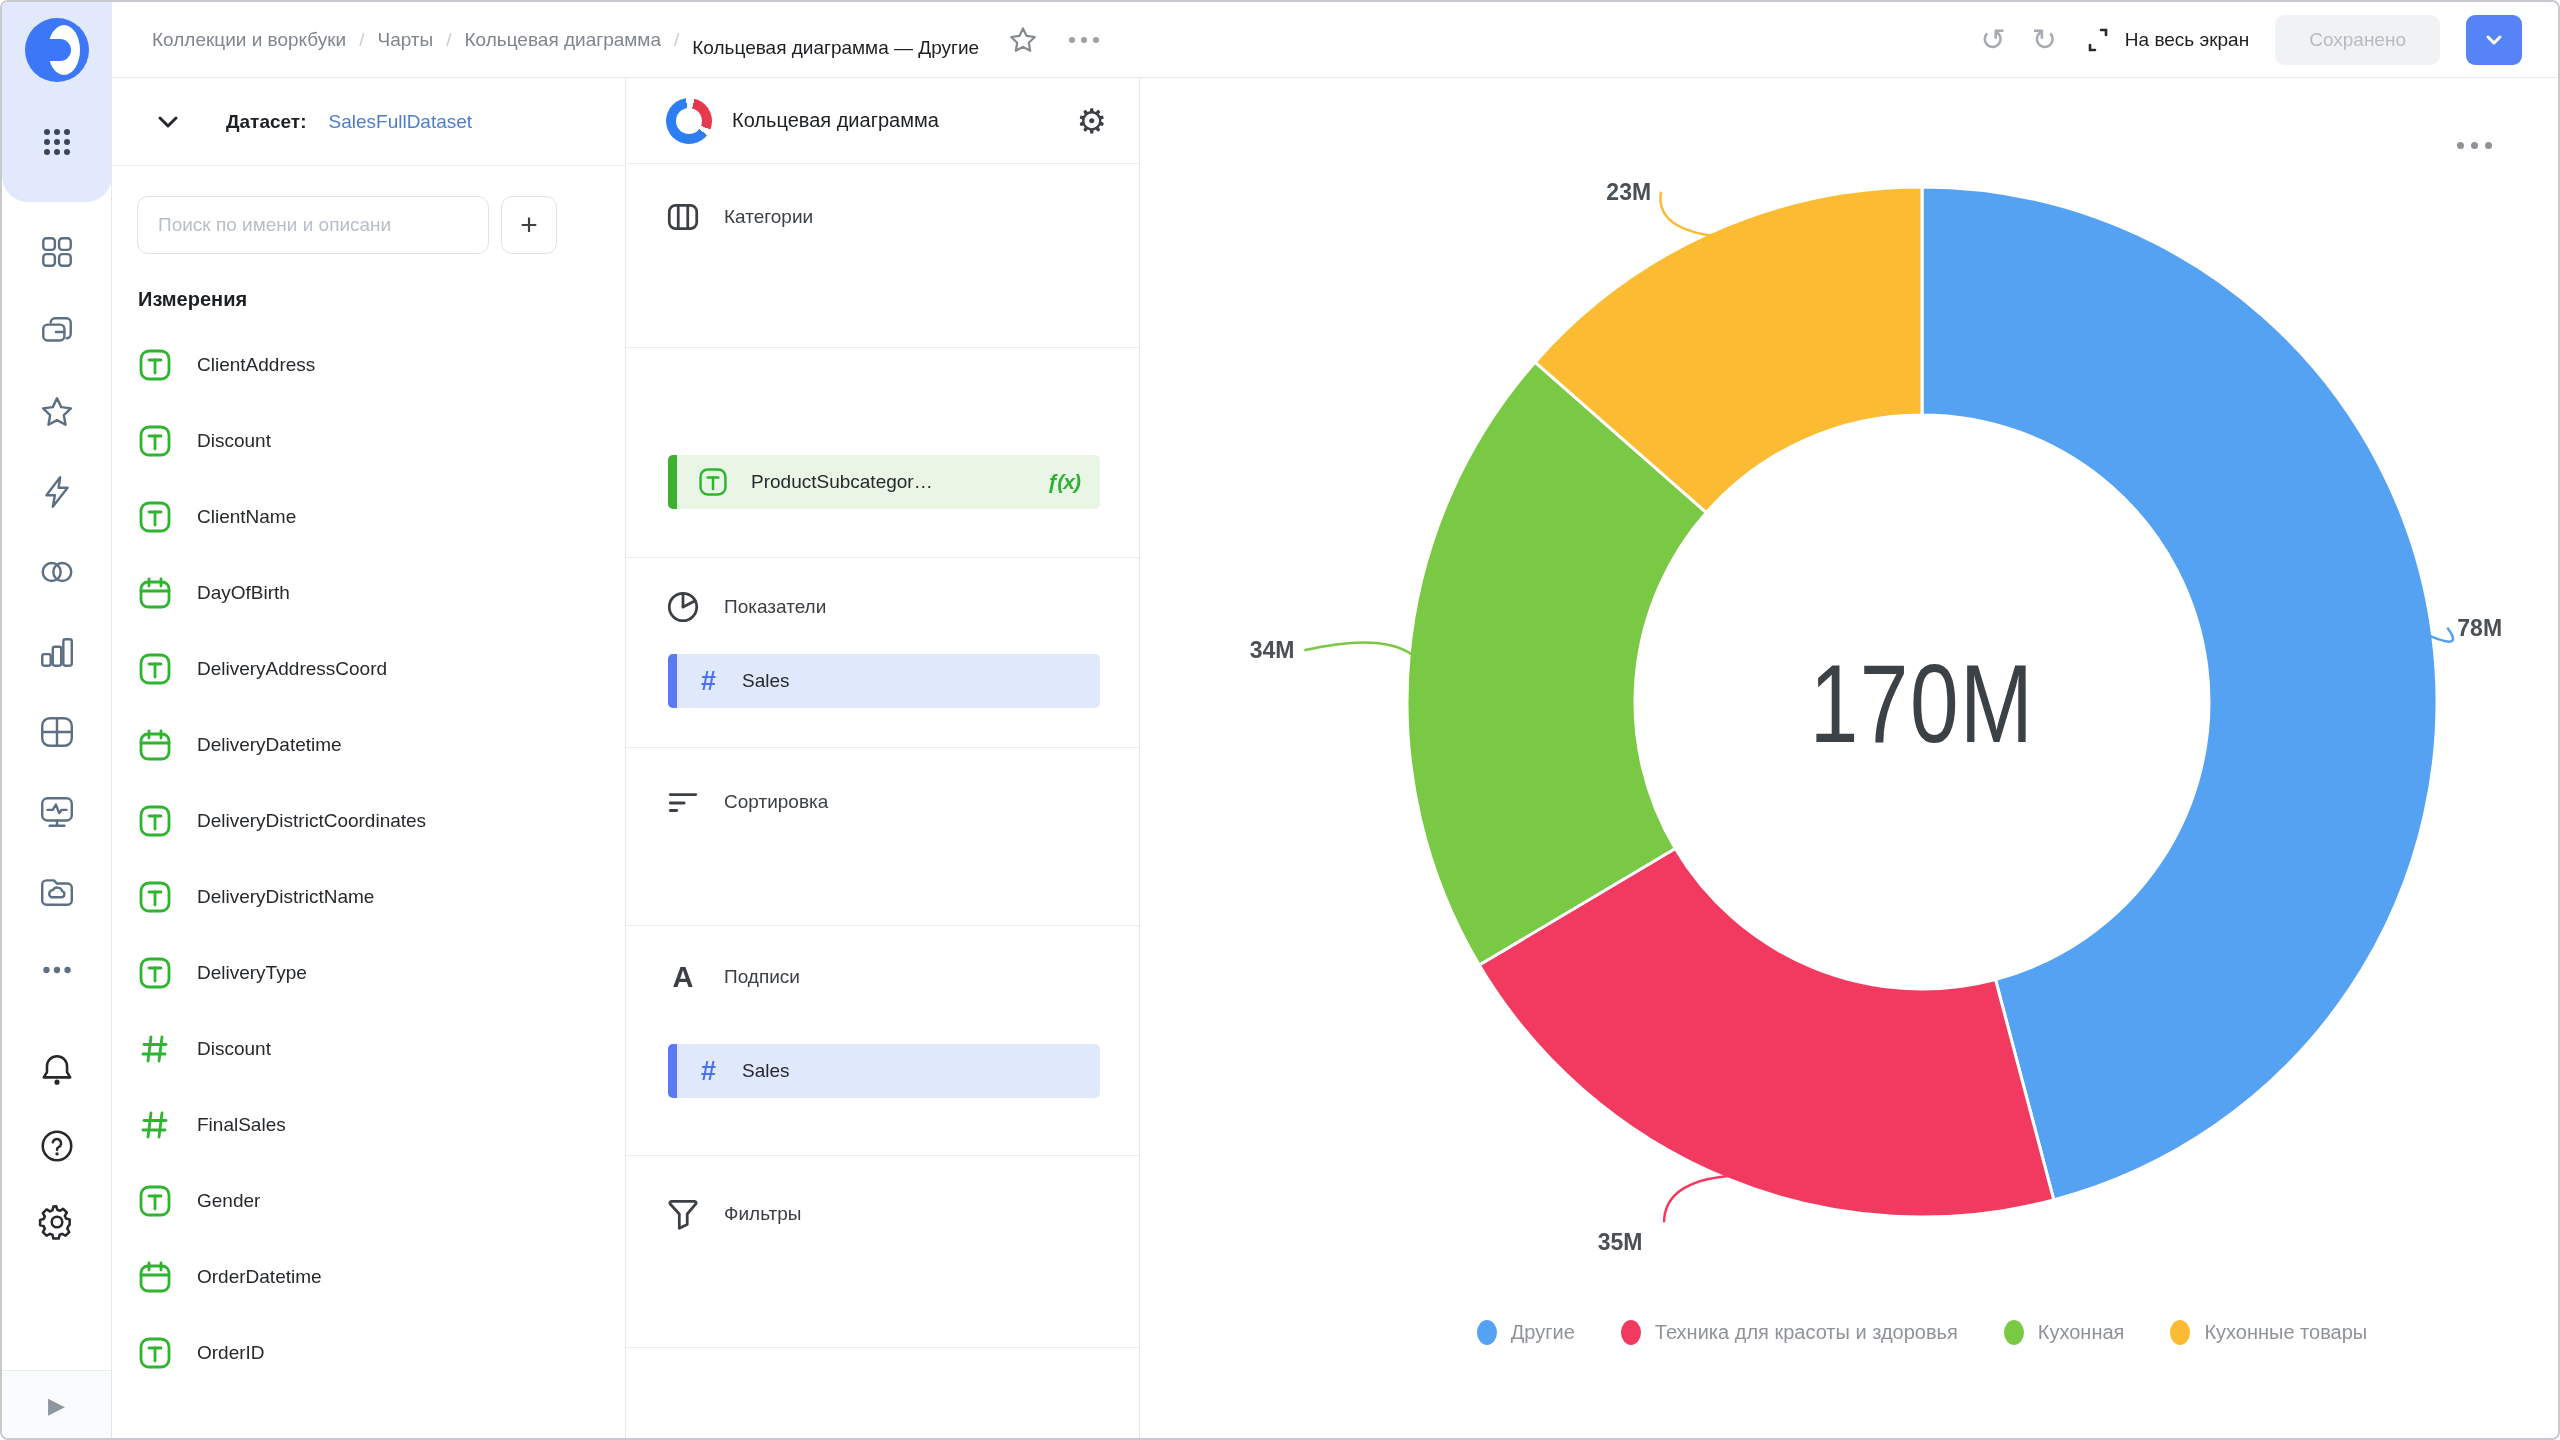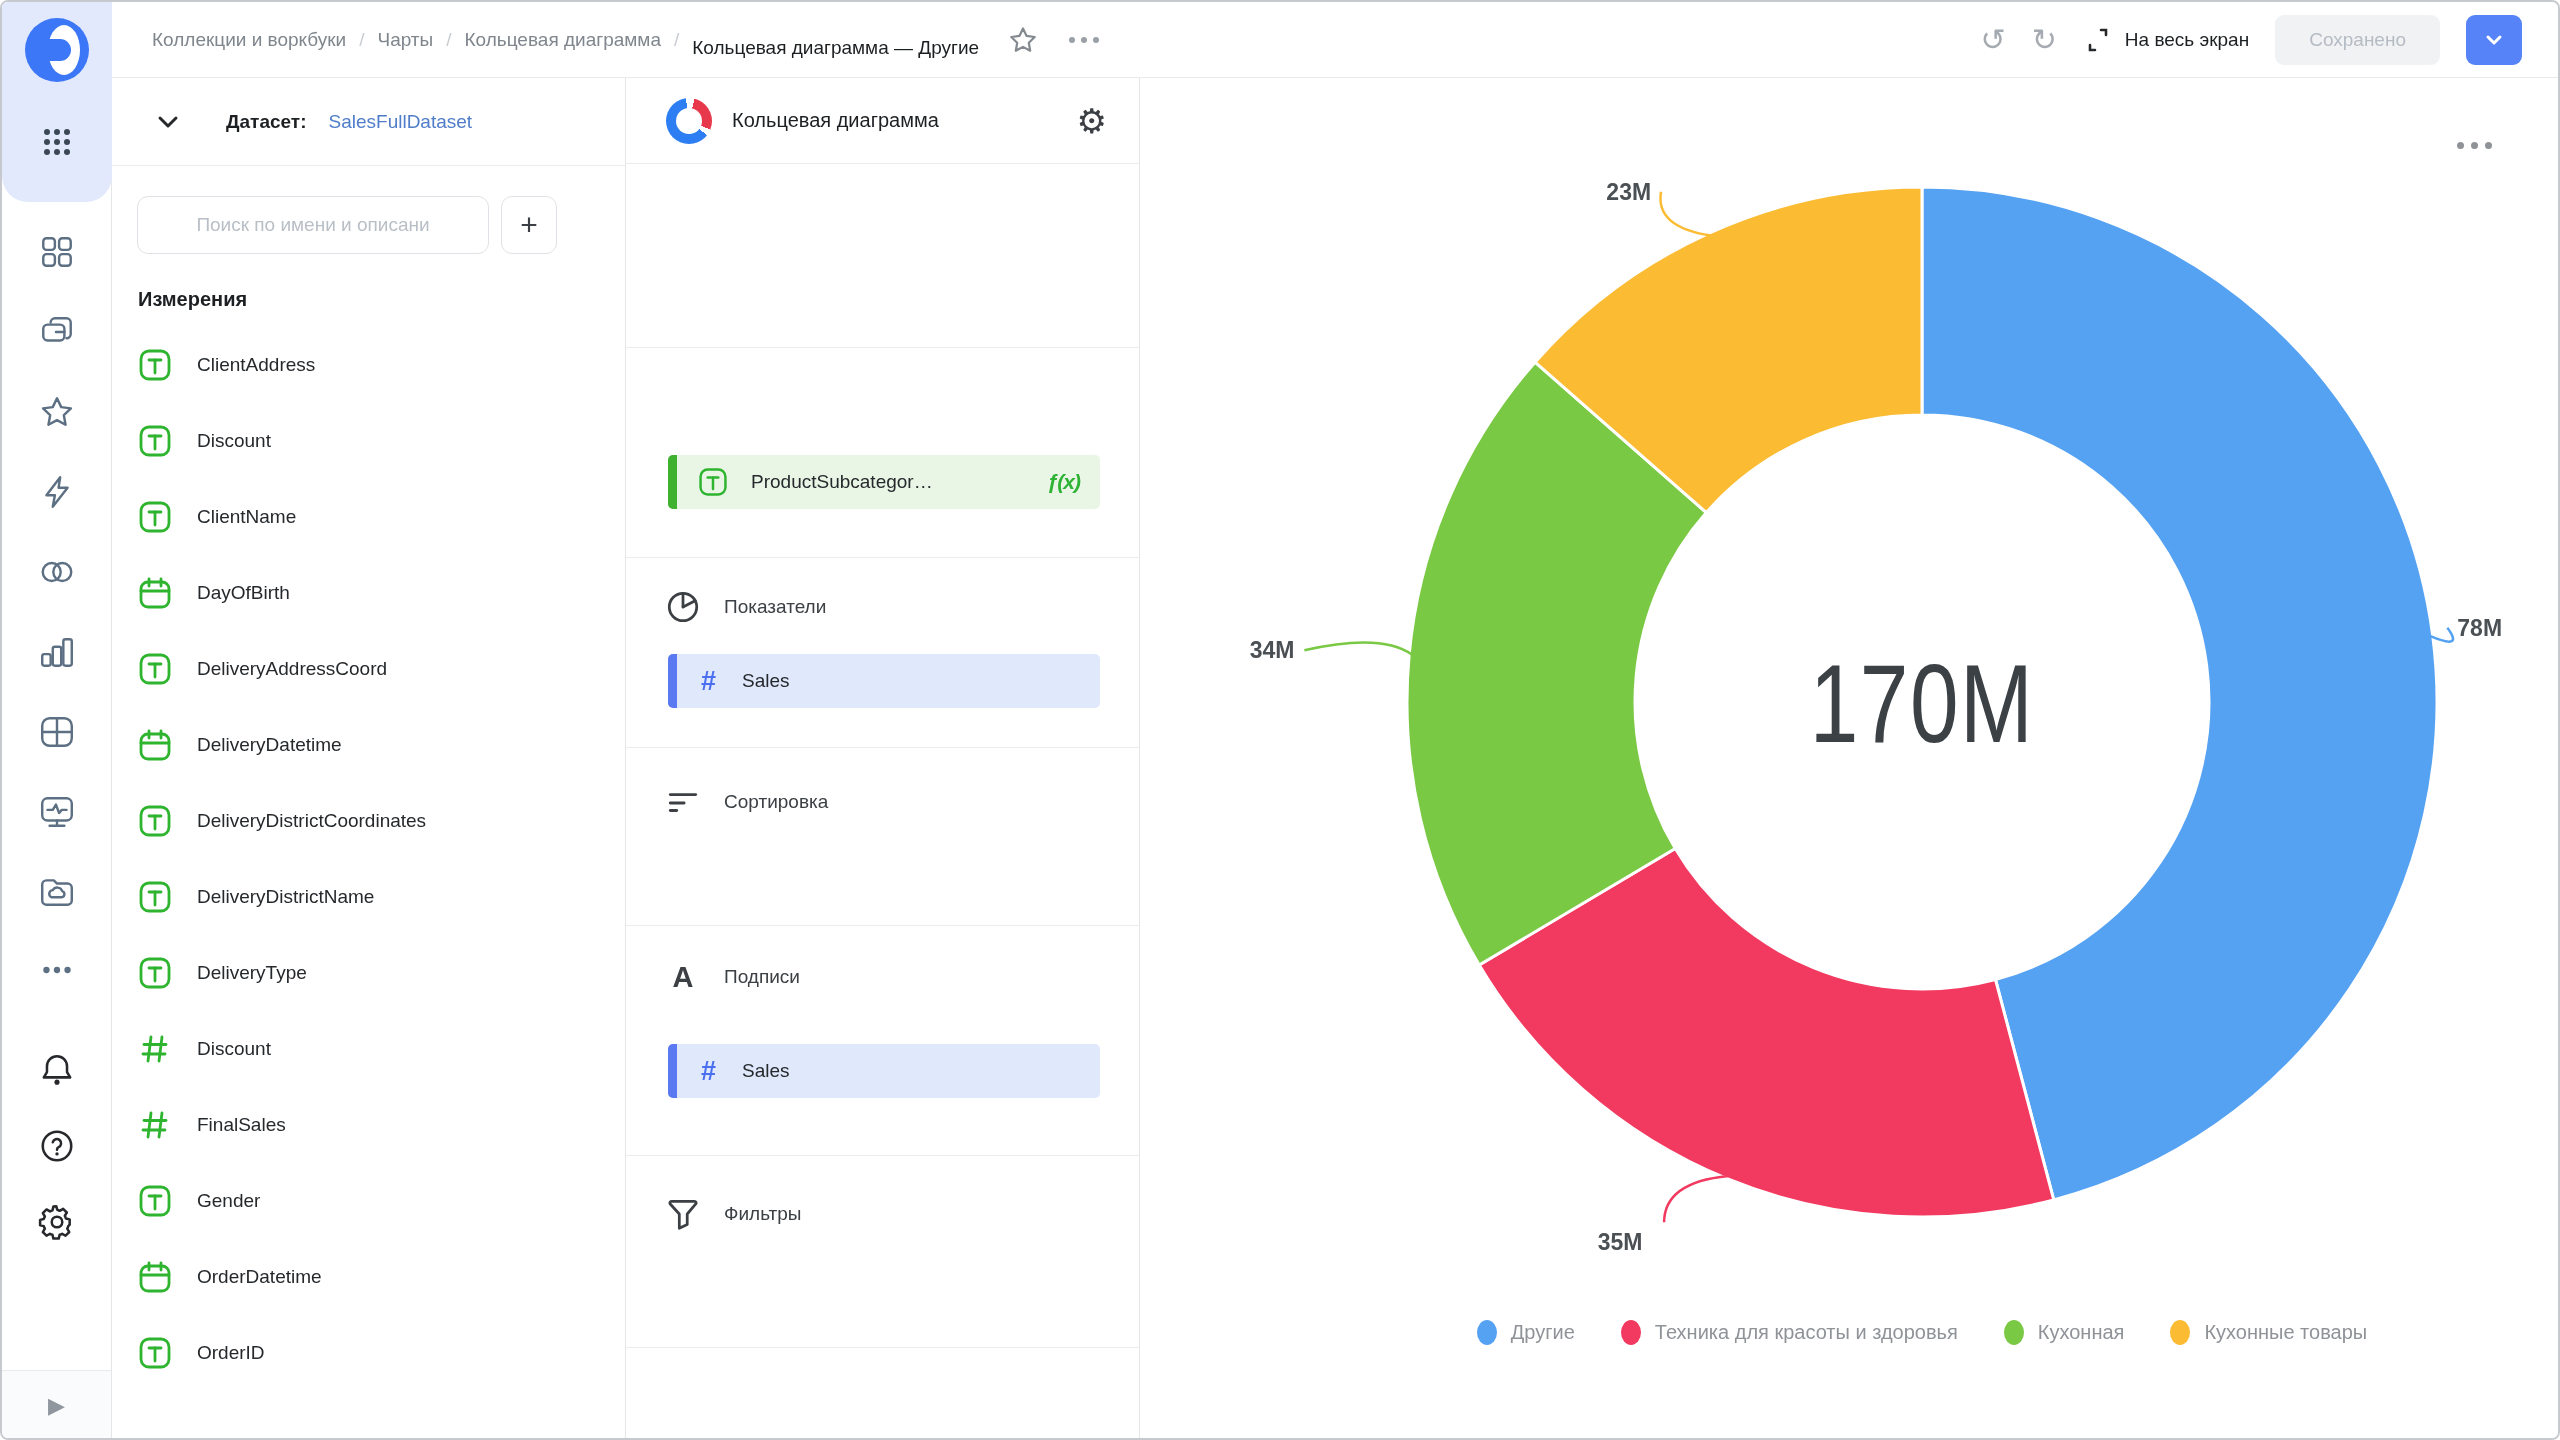--- a/index.html
+++ b/index.html
@@ -34,21 +34,21 @@
   
   .fields-panel { position:absolute; left:110px; top:76px; width:514px; height:1362px; background:#fff; border-right:1px solid #e4e6e8; overflow:hidden; }
   .config-panel { position:absolute; left:624px; top:76px; width:514px; height:1362px; background:#fff; border-right:1px solid #e4e6e8; overflow:hidden; }
   .chart-panel { position:absolute; left:1138px; top:76px; width:1422px; height:1362px; background:#fff; overflow:hidden; }
 
   
   .ds-header { position:absolute; left:0; top:0; width:100%; height:88px; border-bottom:1px solid #ececee; display:flex; align-items:center; padding-left:40px; gap:22px; }
   .ds-label { font-size:19px; color:#1d2023; font-weight:700;margin-left:20px; }
   .ds-link { font-size:19px; color:#4f7dc9; cursor:pointer; }
   .search-row { position:absolute; left:25px; top:118px; display:flex; gap:12px; }
-  .search-input { width:352px; height:58px; border:1px solid #dfe2e6; border-radius:11px; font-size:19px; padding:0 5px; color:#26292c; font-family:inherit; outline:none;text-align:center; }
+  .search-input { width:352px; height:58px; border:1px solid #dfe2e6; border-radius:11px; font-size:19px; padding:0 20px; color:#26292c; font-family:inherit; outline:none; }
   .search-input::placeholder { color:#b9bfc6; }
   .add-field-btn { width:56px; height:58px; border:1px solid #dfe2e6; border-radius:11px; background:#fff; font-size:30px; color:#3c4044; cursor:pointer; display:flex; align-items:center; justify-content:center; }
   .dims-title { position:absolute; left:26px; top:210px; font-size:20px; font-weight:700; color:#1d2023; }
   .fields-list { position:absolute; left:25px; top:249px; width:430px; }
   .field-row { height:76px; display:flex; align-items:center; gap:24px; cursor:grab; }
   .field-name { font-size:19px; color:#26292c; }
 
   
   .cfg-header { position:absolute; left:0; top:0; width:100%; height:86px; border-bottom:1px solid #ececee; display:flex; align-items:center; padding:0 32px 0 40px; gap:20px; }
   .cfg-title { font-size:20px; color:#1d2023; flex:1; }
@@ -379,20 +379,28 @@
 
   </div>
 
   <div class="config-panel">
     <div class="cfg-header">
       <span class="donut-mini"></span>
       <span class="cfg-title">Кольцевая диаграмма</span>
       <span class="gear-glyph">⚙</span>
     </div>
 
+    <div class="cfg-row" style="top:113px;height:52px;">
+      <svg width="38" height="38" viewBox="0 0 36 36" fill="none" stroke="#3c4044" stroke-width="2.6">
+        <rect x="5" y="7" width="26" height="22" rx="6"></rect>
+          <path d="M13.5 7 V29"></path>
+          <path d="M22.5 7 V29"></path>
+      </svg>
+      <span class="cfg-label">Категории</span>
+    </div>
     <div class="cfg-div" style="top:269px;"></div>
 
     <div class="pill pill-green" style="top:377px;">
       <span class="pill-accent"></span>
       <span class="pill-ticon">
         <svg width="32" height="32" viewBox="0 0 36 36" fill="none" stroke="#2fb42f" stroke-width="2.8" stroke-linecap="round">
           <rect x="4" y="4" width="28" height="28" rx="8"></rect>
             <path d="M12 13 H24"></path>
             <path d="M18 13 V26"></path>
         </svg>

